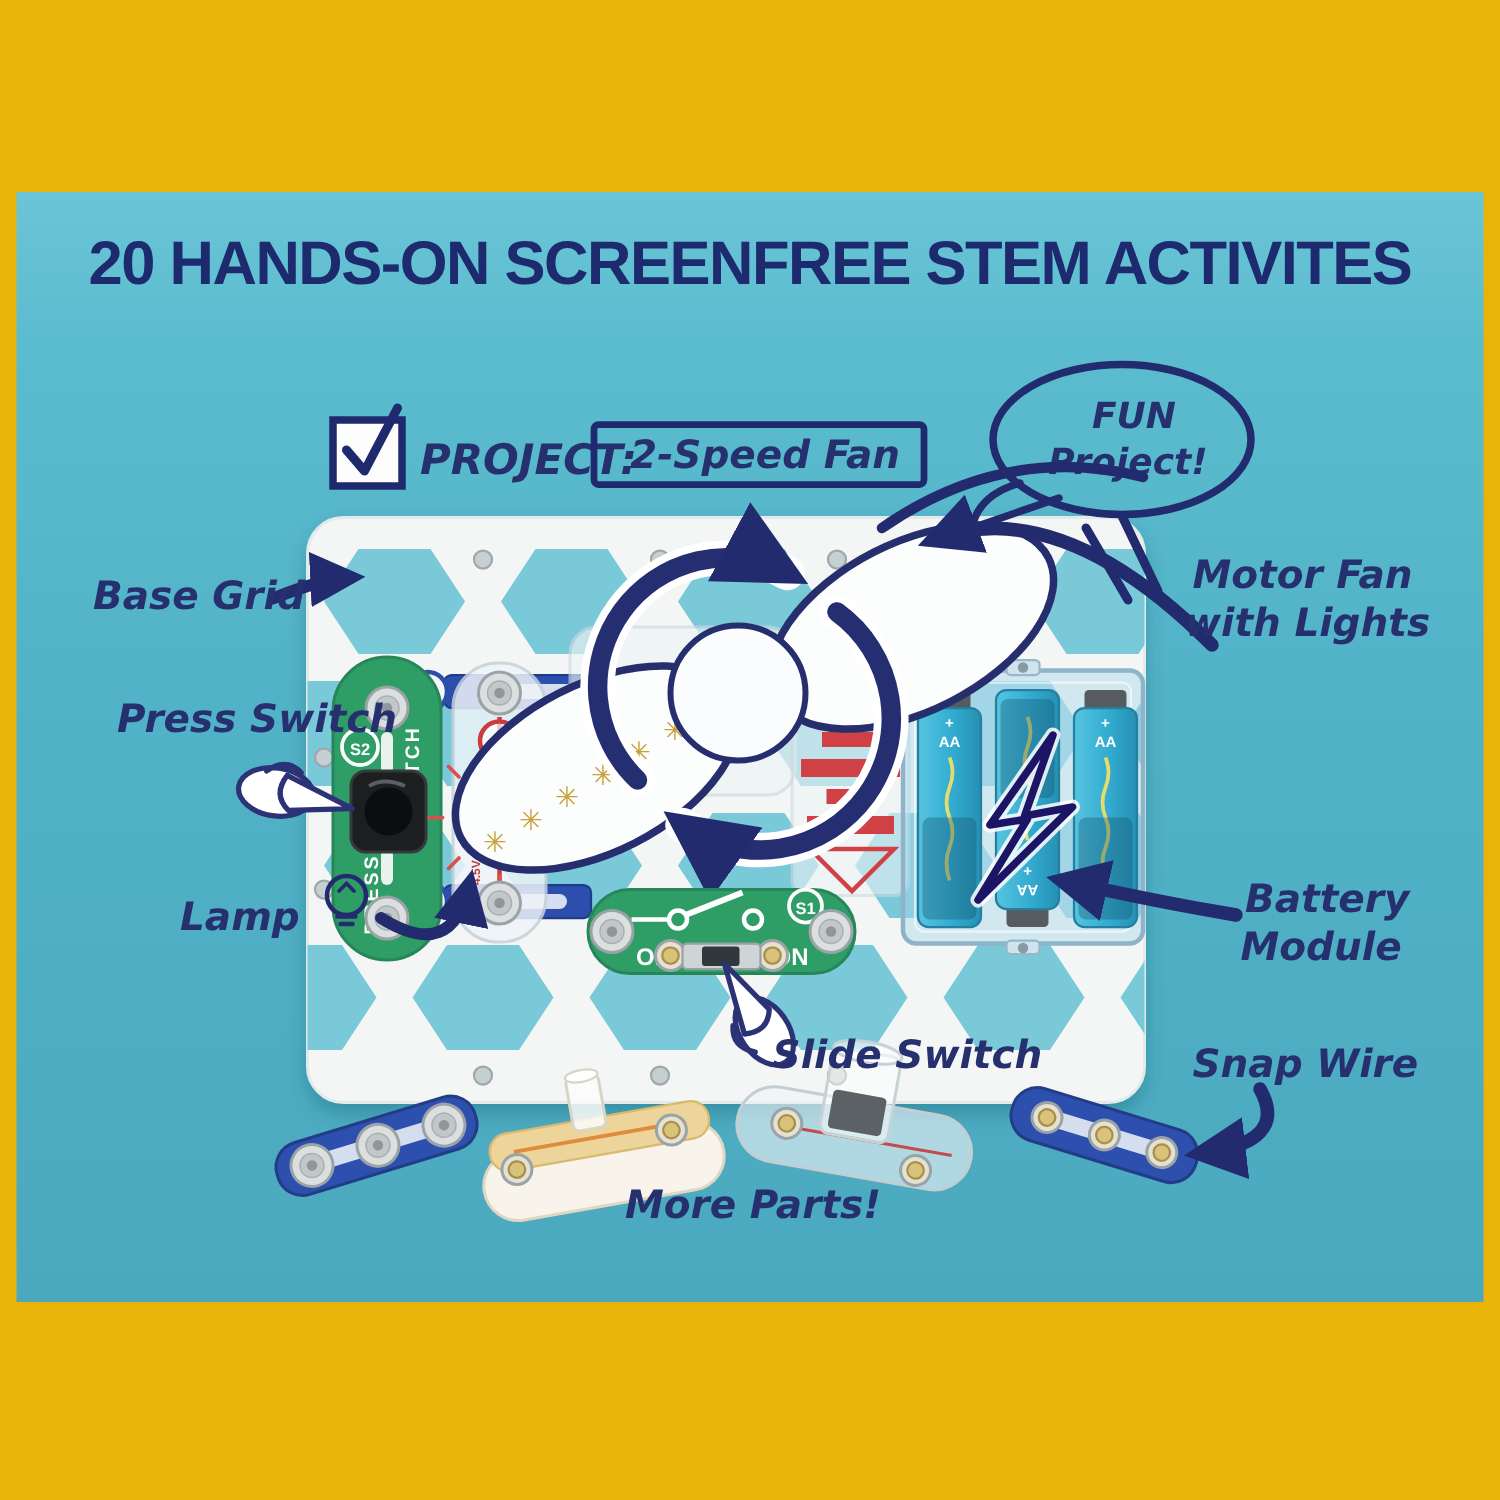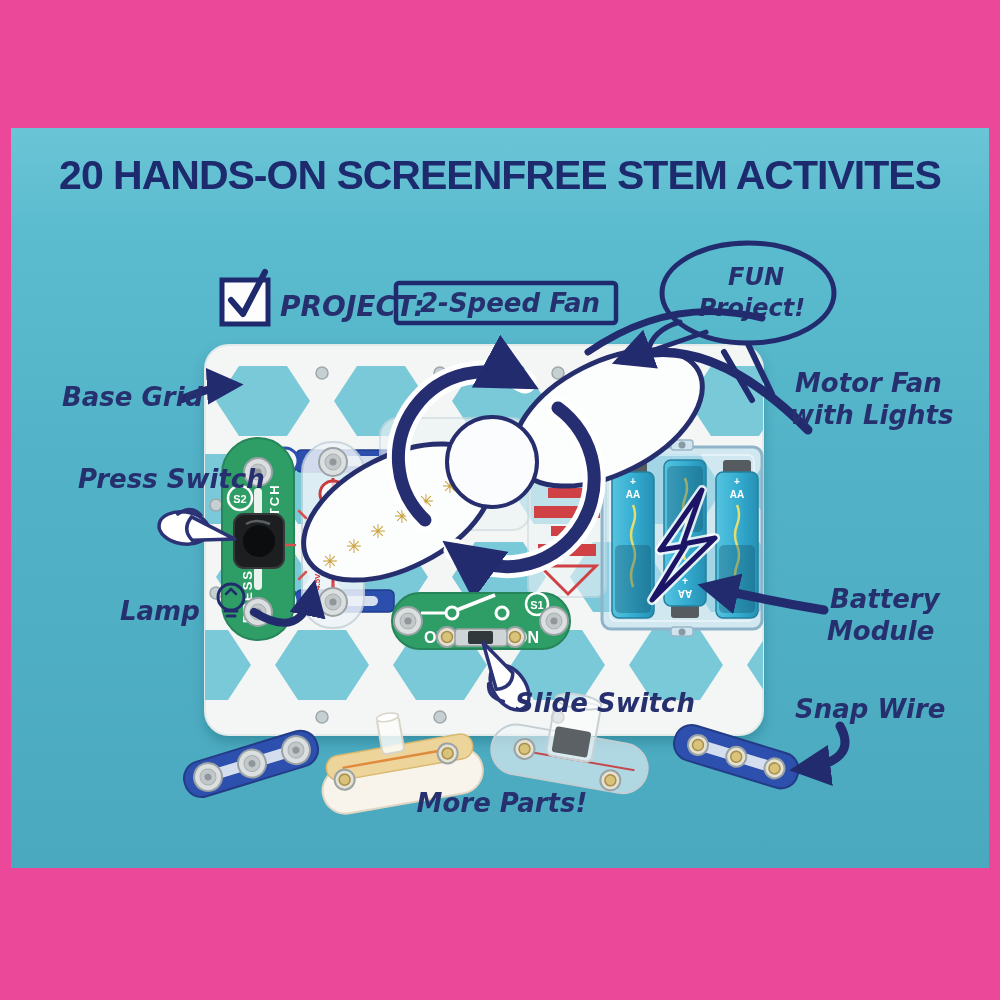--- a/index.html
+++ b/index.html
@@ -1,16 +1,16 @@
 <!DOCTYPE html>
 <html><head>
 <meta charset="utf-8">
 <style>
   html,body{margin:0;padding:0;background:#ffffff;}
-  .stage{position:relative;width:1000px;height:1000px;background:#ec4899;overflow:hidden;
+  .stage{position:relative;width:1000px;height:1000px;background:#eab308;overflow:hidden;
          font-family:"Liberation Sans",sans-serif;}
   .teal{position:absolute;left:11px;top:128px;width:978px;height:740px;
         background:linear-gradient(180deg,#6ac5d6 0%,#5cbccf 13%,#52b2c7 45%,#4aa9bf 100%);}
   .title{position:absolute;left:11px;top:152px;width:978px;text-align:center;
          font-family:"Liberation Sans",sans-serif;font-weight:700;font-size:41px;
          letter-spacing:-1px;color:#1d2a6e;}
   svg.scene{position:absolute;left:0;top:0;width:1000px;height:1000px;}
   .hw{font-family:"DejaVu Sans",sans-serif;font-style:italic;font-weight:700;fill:#27306f;}
   .hw26{font-size:26px;}
   .hw28{font-size:28px;}

